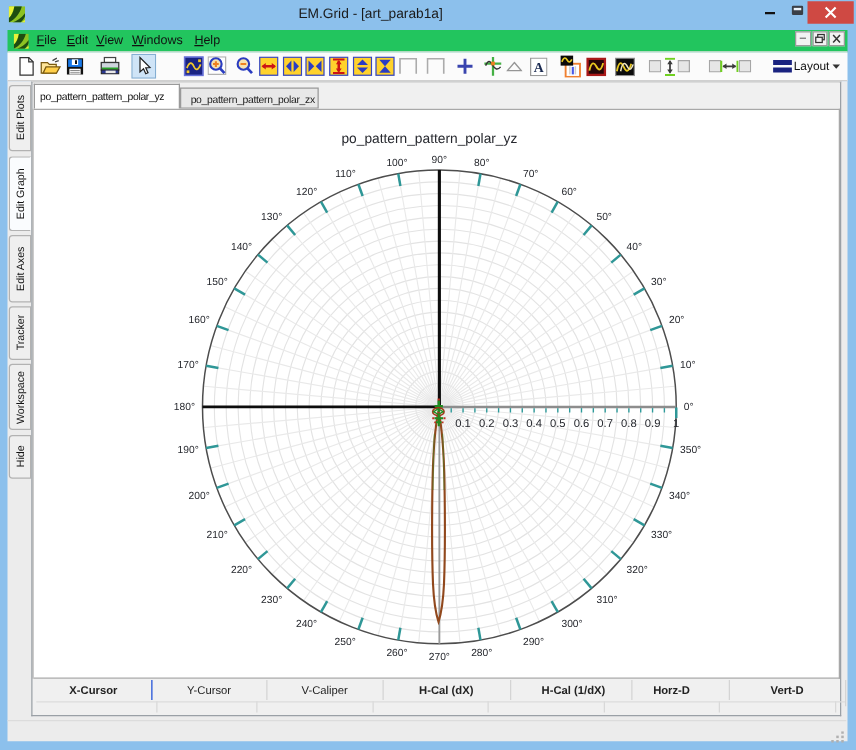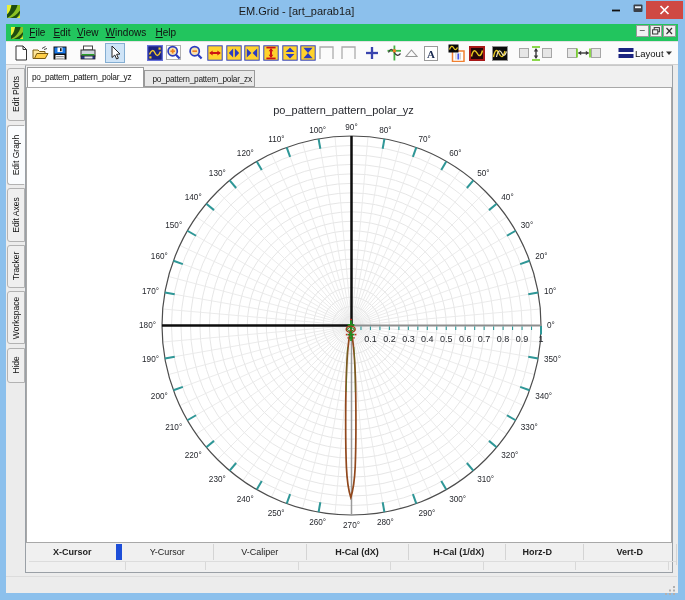--- a/index.html
+++ b/index.html
@@ -450,21 +450,21 @@
 <line x1="322.2" y1="250.8" x2="326.8" y2="250.8" stroke="#1f8c1f" stroke-width="1.5"></line>
 <line x1="324.5" y1="245" x2="324.5" y2="254" stroke="#1f8c1f" stroke-width="1.7"></line>
 <rect x="319.3" y="246.8" width="1.6" height="1.6" fill="#c03020"></rect>
 <rect x="328.3" y="246.8" width="1.6" height="1.6" fill="#c03020"></rect>
 <rect x="320.9" y="250.2" width="1.4" height="1.4" fill="#c03020"></rect>
 <rect x="326.9" y="250.2" width="1.4" height="1.4" fill="#c03020"></rect>
 </g>
 </svg>
     </div>
     <div style="position:absolute;left:3.5px;top:477.5px;width:644px;height:27px">
-<div style="position:absolute;left:0.0px;top:0;width:92.5px;height:16.5px;border-right:6px solid #1d4ed8;box-sizing:border-box;text-align:center;font-size:9px;font-weight:bold;color:#222;line-height:16px">X-Cursor</div>
+<div style="position:absolute;left:0.0px;top:0;width:92.5px;height:16.5px;border-right:1px solid #1d4ed8;box-sizing:border-box;text-align:center;font-size:9px;font-weight:bold;color:#222;line-height:16px">X-Cursor</div>
 <div style="position:absolute;left:92.5px;top:0;width:92.5px;height:16.5px;border-right:1px solid #d4d4d4;box-sizing:border-box;text-align:center;font-size:9px;font-weight:normal;color:#222;line-height:16px">Y-Cursor</div>
 <div style="position:absolute;left:185.0px;top:0;width:92.5px;height:16.5px;border-right:1px solid #d4d4d4;box-sizing:border-box;text-align:center;font-size:9px;font-weight:normal;color:#222;line-height:16px">V-Caliper</div>
 <div style="position:absolute;left:277.5px;top:0;width:102px;height:16.5px;border-right:1px solid #d4d4d4;box-sizing:border-box;text-align:center;font-size:9px;font-weight:bold;color:#222;line-height:16px">H-Cal (dX)</div>
 <div style="position:absolute;left:384px;top:0;width:92.5px;height:16.5px;border-right:1px solid #d4d4d4;box-sizing:border-box;text-align:center;font-size:9px;font-weight:bold;color:#222;line-height:16px">H-Cal (1/dX)</div>
 <div style="position:absolute;left:462.5px;top:0;width:92.5px;height:16.5px;border-right:1px solid #d4d4d4;box-sizing:border-box;text-align:center;font-size:9px;font-weight:bold;color:#222;line-height:16px">Horz-D</div>
 <div style="position:absolute;left:555.0px;top:0;width:92.5px;height:21px;border-right:1px solid #d4d4d4;box-sizing:border-box;text-align:center;font-size:9px;font-weight:bold;color:#222;line-height:16px">Vert-D</div>
 <div style="position:absolute;left:4.0px;top:17.5px;width:92.5px;height:9px;border-right:1px solid #d8d8d8;box-sizing:border-box"></div>
 <div style="position:absolute;left:84.5px;top:17.5px;width:92.5px;height:9px;border-right:1px solid #d8d8d8;box-sizing:border-box"></div>
 <div style="position:absolute;left:177.0px;top:17.5px;width:92.5px;height:9px;border-right:1px solid #d8d8d8;box-sizing:border-box"></div>
 <div style="position:absolute;left:269.5px;top:17.5px;width:92.5px;height:9px;border-right:1px solid #d8d8d8;box-sizing:border-box"></div>

